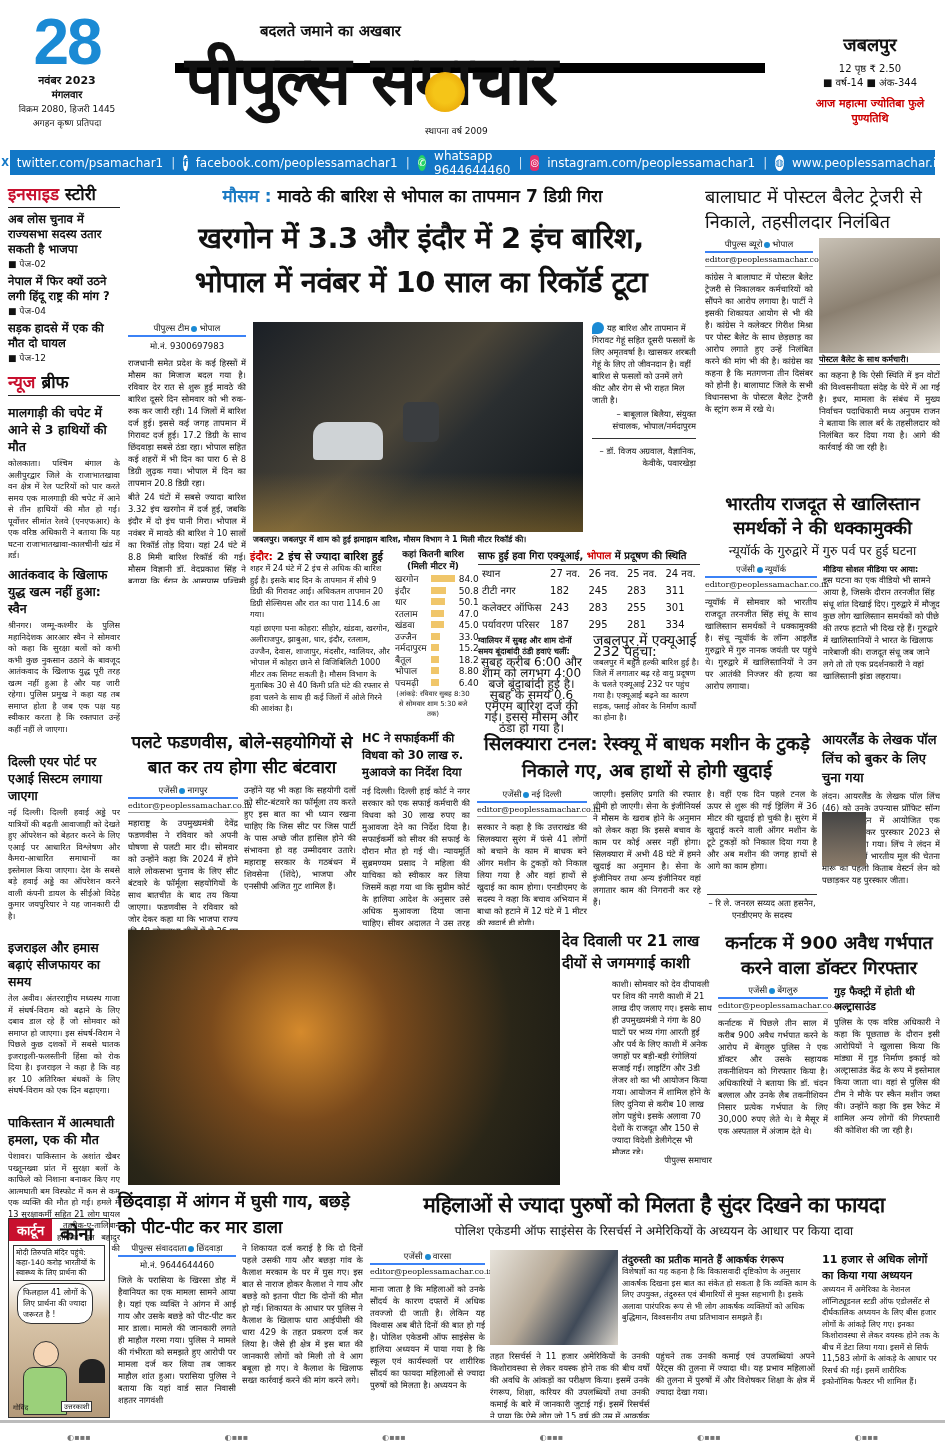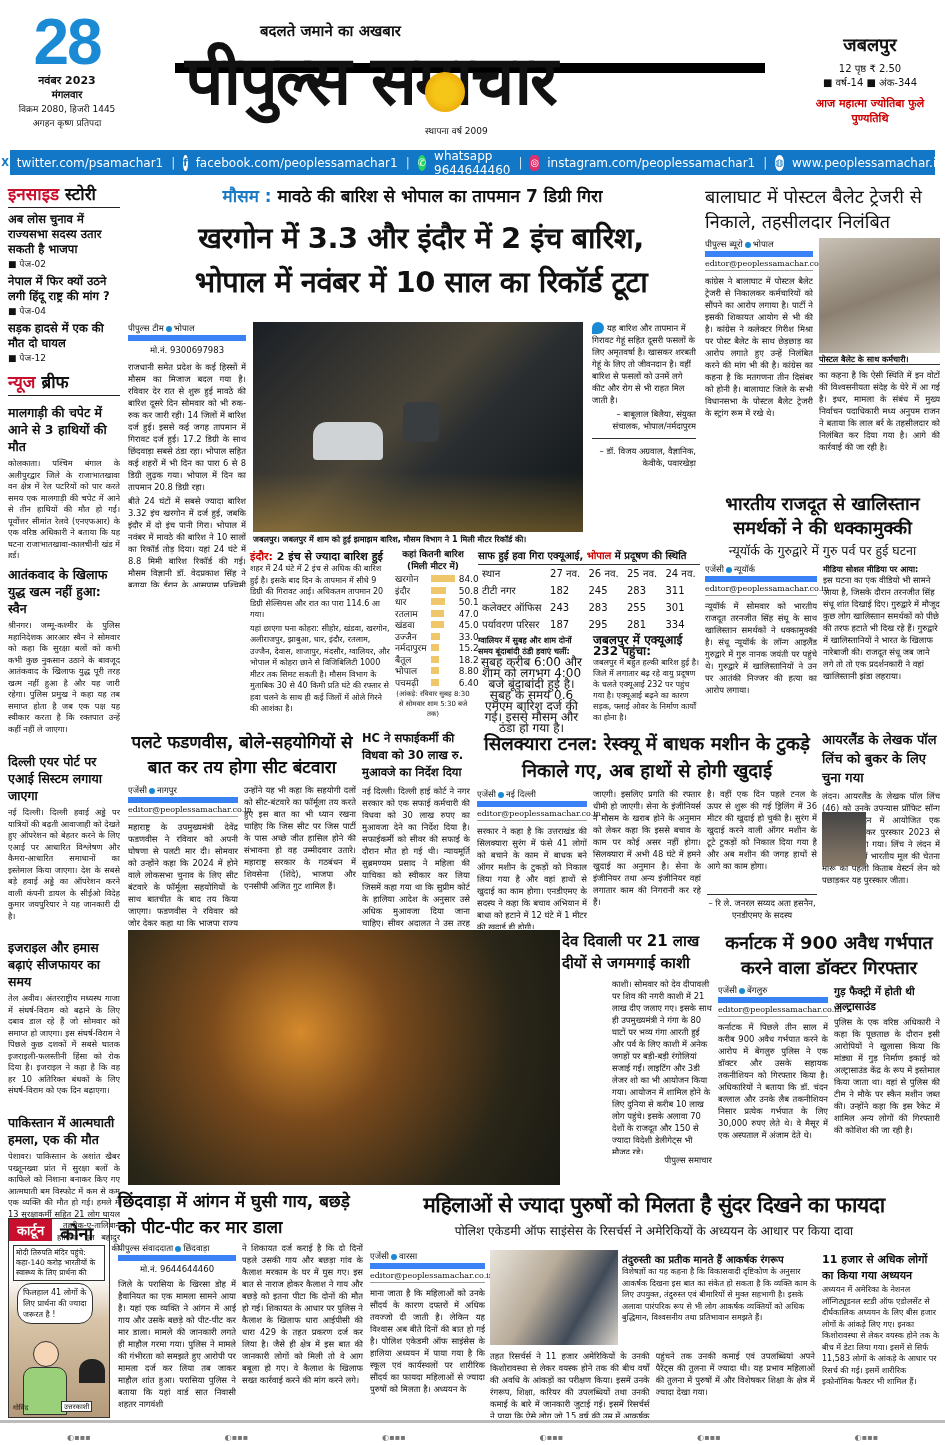--- a/index.html
+++ b/index.html
@@ -24,21 +24,21 @@
 .col-left{left:8px;top:182px;width:112px}
 .sec-title{font-size:17px;font-weight:bold;border-bottom:1px solid #222;padding-bottom:2px;margin-bottom:4px}
 .sec-title .r{color:#c8102e}
 .ih{font-size:11.5px;font-weight:bold;line-height:15px;margin-top:4px}
 .pg{font-size:9px;margin-bottom:3px}
 .bh{font-size:12.5px;font-weight:bold;line-height:17px;margin-top:8px}
 .bt{font-size:8.2px;line-height:11.5px;text-align:justify;margin-top:3px}
 .kicker{left:135px;top:184px;width:555px;font-size:17px;font-weight:bold;text-align:center}
 .kicker .b{color:#1a7ac4}
 .head1{left:136px;top:216px;width:570px;font-size:29px;font-weight:bold;line-height:44px;text-align:center;letter-spacing:-0.5px}
-.byline{font-size:8.5px;border-bottom:6px solid #3b82f6;padding-bottom:2px}
+.byline{font-size:8.5px;text-align:center;border-bottom:2px solid #3b82f6;padding-bottom:2px}
 .dot{display:inline-block;width:6px;height:6px;border-radius:50%;background:#1a8ad4;vertical-align:middle;margin:0 2px}
 .photo{background:linear-gradient(135deg,#1a1f26,#4b4538 45%,#2a2e30 60%,#0f1418);}
 .cap{font-size:8px;font-weight:bold}
 .bodytext{font-size:8.4px;line-height:12px;text-align:justify}
 .rain-tbl td{font-size:9px;padding:0 2px;line-height:11.5px}
 .rain-bar{display:inline-block;height:7px;background:#f0c66a;width:60px}
 .aqi td{font-size:10px;padding:1px 4px;line-height:15px}
 .rule{border-top:1px solid #333}
 .quote-dot{display:inline-block;width:12px;height:12px;background:#1a8ad4;border-radius:50% 50% 50% 0;vertical-align:top;margin-right:3px}
 .edline{font-size:8px;font-family:"DejaVu Serif",serif;text-align:center;border-bottom:1px solid #999;padding:2px 0}
@@ -257,21 +257,21 @@
           <td>334</td>
         </tr>
       </tbody>
   </table>
   <div style="display:flex;gap:8px;margin-top:2px">
     <div style="flex:1">
       <div style="font-size:8px;font-weight:bold;line-height:11px">ग्वालियर में सुबह और शाम दोनों समय बूंदाबांदी ठंडी हवाएं चलीं:</div>
       <div class="bodytext" style="font-size:12px;line-height:11px;text-align:center">सुबह करीब 6:00 और शाम को लगभग 4:00 बजे बूंदाबांदी हुई है। सुबह के समय 0.6 एमएम बारिश दर्ज की गई। इससे मौसम और ठंडा हो गया है।</div>
     </div>
     <div style="flex:1">
-      <div style="font-size:12px;font-weight:bold;line-height:11px">जबलपुर में एक्यूआई 232 पहुंचा:</div>
+      <div style="font-size:14px;font-weight:normal;line-height:11px">जबलपुर में एक्यूआई 232 पहुंचा:</div>
       <div class="bodytext" style="font-size:8px;line-height:11px;text-align:left">जबलपुर में बहुत हल्की बारिश हुई है। जिले में लगातार बढ़ रहे वायु प्रदूषण के चलते एक्यूआई 232 पर पहुंच गया है। एक्यूआई बढ़ने का कारण सड़क, फ्लाई ओवर के निर्माण कार्यों का होना है।</div>
     </div>
   </div>
 </div>
 
 <div class="abs" style="left:705px;top:184px;width:235px">
   <div style="font-size:18px;line-height:25px">बालाघाट में पोस्टल बैलेट ट्रेजरी से निकाले, तहसीलदार निलंबित</div>
   <div style="display:flex;gap:6px;margin-top:4px">
     <div style="width:108px">
       <div class="byline"><span>पीपुल्स ब्यूरो</span><span class="dot"></span><span>भोपाल</span></div>

